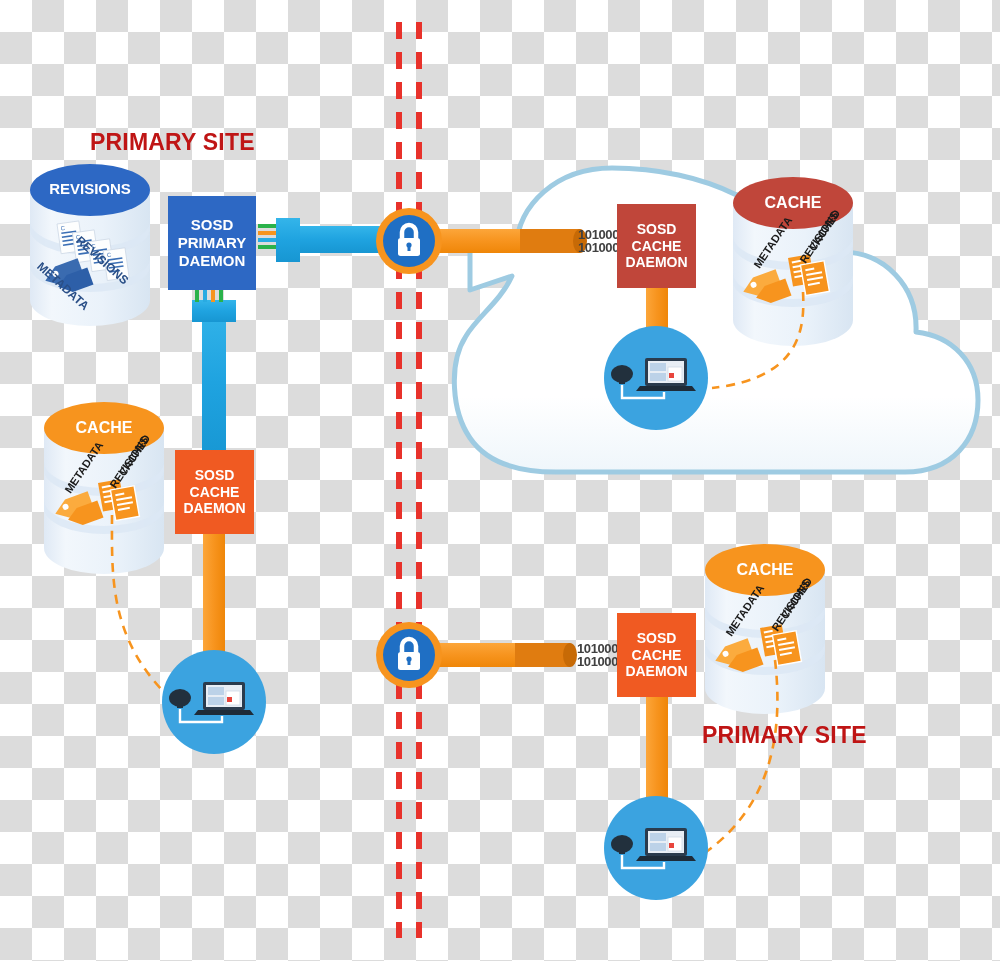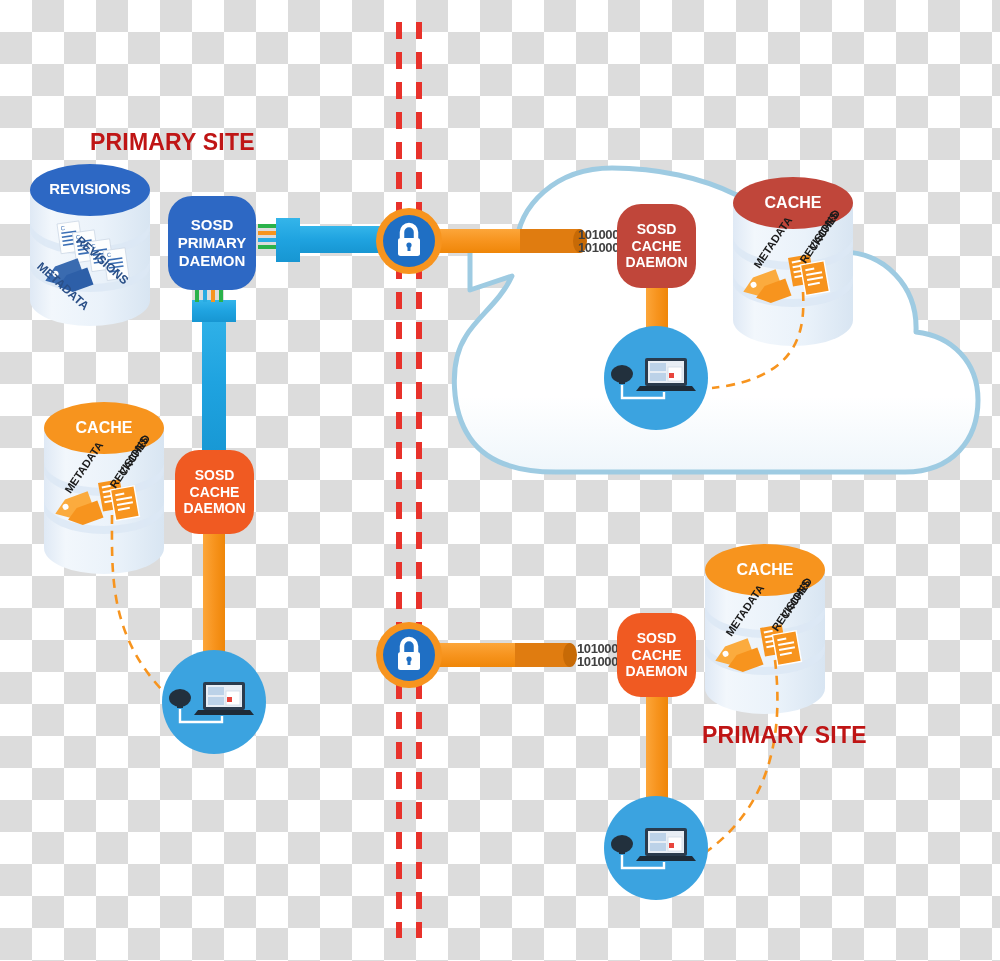--- a/index.html
+++ b/index.html
@@ -28,21 +28,21 @@
   .site-title{
     position:absolute;
     color:#bf1515;
     font-weight:bold;
     letter-spacing:.2px;
     white-space:nowrap;
     z-index:40;
   }
   .node-box{
     position:absolute;
-    border-radius:24px;
+    border-radius:0;
     color:#ffffff;
     font-weight:bold;
     display:flex;align-items:center;justify-content:center;
     text-align:center;
     line-height:1.18;
     z-index:30;
   }
   .cyl-label{
     position:absolute;
     color:#ffffff;

